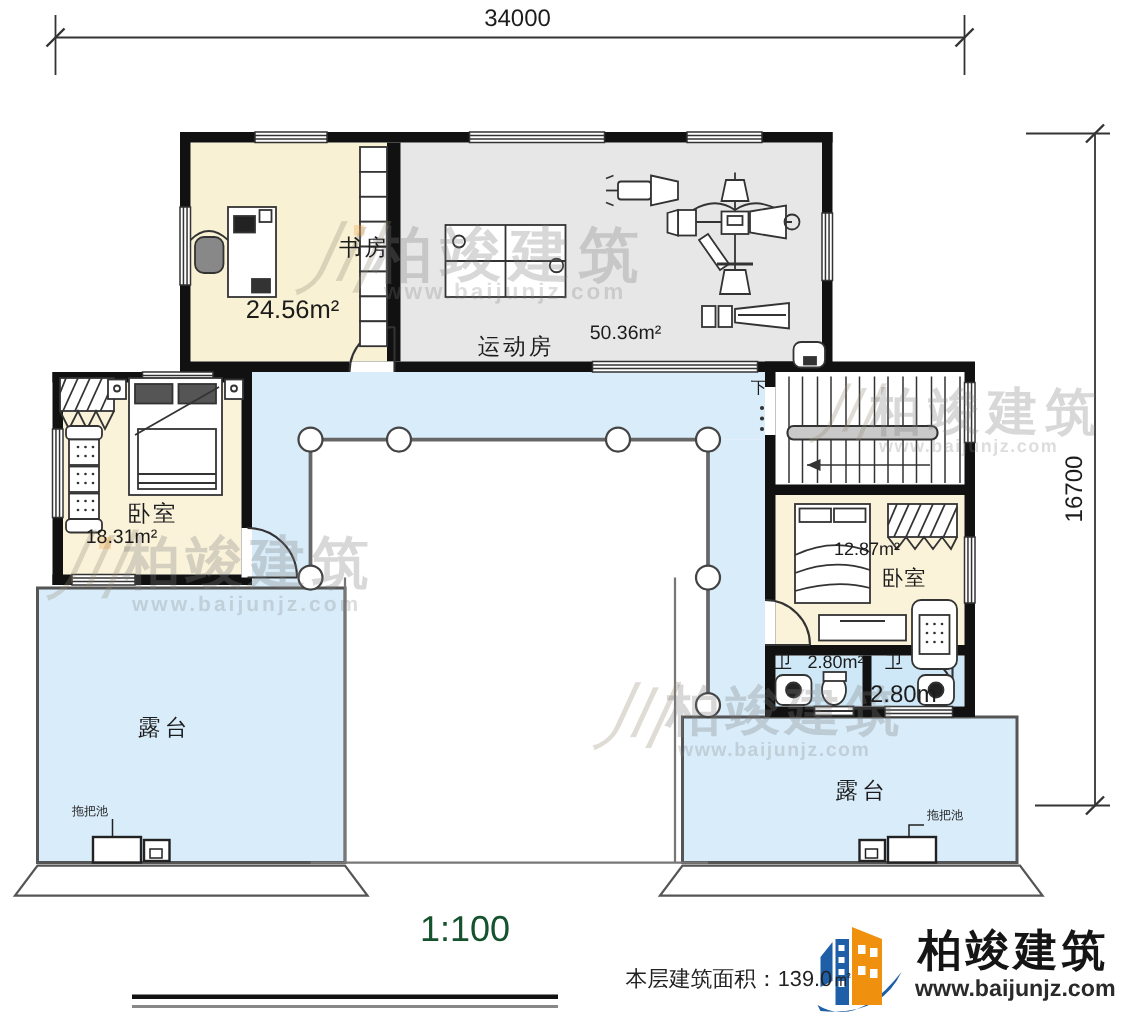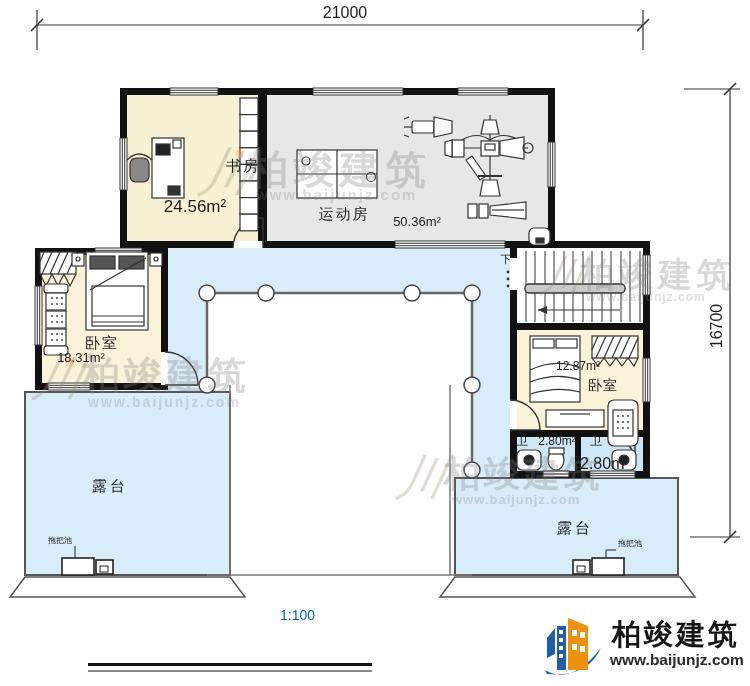--- a/index.html
+++ b/index.html
@@ -375,27 +375,27 @@
 
   <span class="wm-mark" style="left:34px;top:344px;font-size:50px;">川</span>
   <div class="wm" style="left:82px;top:350px;font-size:38px;letter-spacing:4px;">柏竣建筑</div>
   <div class="wm-url" style="left:88px;top:394px;font-size:14px;letter-spacing:2px;">www.baijunjz.com</div>
   <div class="wm-dot" style="left:66px;top:358px;width:8px;height:8px;"></div>
 
   <span class="wm-mark" style="left:398px;top:446px;font-size:48px;">川</span>
   <div class="wm" style="left:444px;top:450px;font-size:36px;letter-spacing:4px;">柏竣建筑</div>
   <div class="wm-url" style="left:452px;top:492px;font-size:13px;letter-spacing:1px;">www.baijunjz.com</div>
 
-  <div class="lbl" style="left:300px;top:5px;width:90px;font-size:16px;">21000</div>
+  <div class="lbl" style="left:300px;top:5px;width:90px;font-size:16px;">34000</div>
   <div class="lbl" style="left:687px;top:318px;width:60px;font-size:16px;transform:rotate(-90deg);">16700</div>
 
   <div class="lbl" style="left:200px;top:158px;width:60px;font-size:15px;letter-spacing:2px;text-align:right;">书房</div>
   <div class="lbl" style="left:160px;top:198px;width:70px;font-size:17px;">24.56m²</div>
 
-  <div class="lbl" style="left:308px;top:206px;width:72px;font-size:15px;letter-spacing:2px;text-align:center;">运动房</div>
+  <div class="lbl" style="left:308px;top:224px;width:72px;font-size:15px;letter-spacing:2px;text-align:center;">运动房</div>
   <div class="lbl" style="left:382px;top:215px;width:70px;font-size:13px;">50.36m²</div>
 
   <div class="lbl" style="left:77px;top:335px;width:50px;font-size:15px;letter-spacing:2px;">卧室</div>
   <div class="lbl" style="left:50px;top:351px;width:62px;font-size:13px;">18.31m²</div>
 
   <div class="lbl" style="left:548px;top:360px;width:60px;font-size:12px;">12.87m²</div>
   <div class="lbl" style="left:580px;top:378px;width:46px;font-size:14px;letter-spacing:1px;">卧室</div>
 
   <div class="lbl" style="left:514px;top:435px;width:16px;font-size:12px;">卫</div>
   <div class="lbl" style="left:532px;top:435px;width:50px;font-size:12px;">2.80m²</div>
@@ -403,19 +403,20 @@
   <div class="lbl" style="left:580px;top:456px;width:44px;font-size:16px;">2.80m</div>
 
   <div class="lbl" style="left:80px;top:478px;width:60px;font-size:15px;letter-spacing:3px;">露台</div>
   <div class="lbl" style="left:545px;top:520px;width:60px;font-size:15px;letter-spacing:3px;">露台</div>
 
   <div class="lbl" style="left:499px;top:254px;width:14px;font-size:11px;">下</div>
 
   <div class="lbl" style="left:42px;top:537px;width:36px;font-size:8px;">拖把池</div>
   <div class="lbl" style="left:612px;top:540px;width:36px;font-size:8px;">拖把池</div>
 
-  <div class="lbl titleblock" style="left:280px;top:608px;font-size:14px;color:#0369a1;">1:100</div>
+  <div class="lbl titleblock" style="left:280px;top:608px;font-size:24px;color:#14532d;">1:100</div>
   <div class="rule" style="left:88px;top:663px;width:284px;height:3px;background:#111;"></div>
   <div class="rule" style="left:88px;top:670px;width:284px;height:2px;background:#888;"></div>
+  <div class="lbl titleblock" style="left:417px;top:646px;font-size:14.5px;color:#222;">本层建筑面积：139.0㎡</div>
   <div class="lbl titleblock" style="left:612px;top:620px;font-size:29px;font-weight:bold;letter-spacing:3px;color:#151515;">柏竣建筑</div>
   <div class="lbl titleblock" style="left:610px;top:652px;font-size:15.5px;font-weight:bold;color:#2a2a2a;">www.baijunjz.com</div>
 
 </div>
 
 </body></html>

